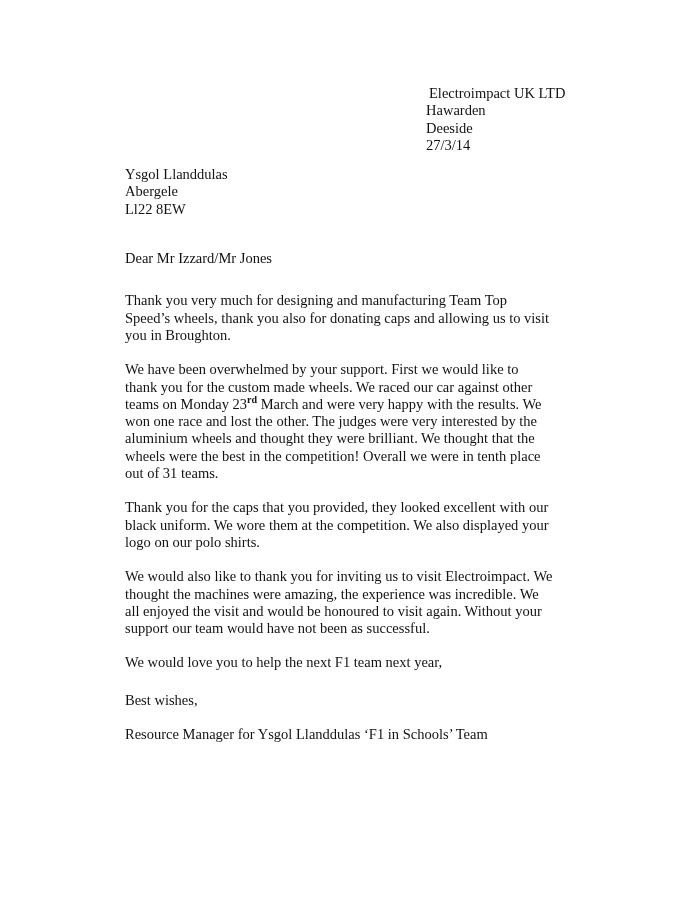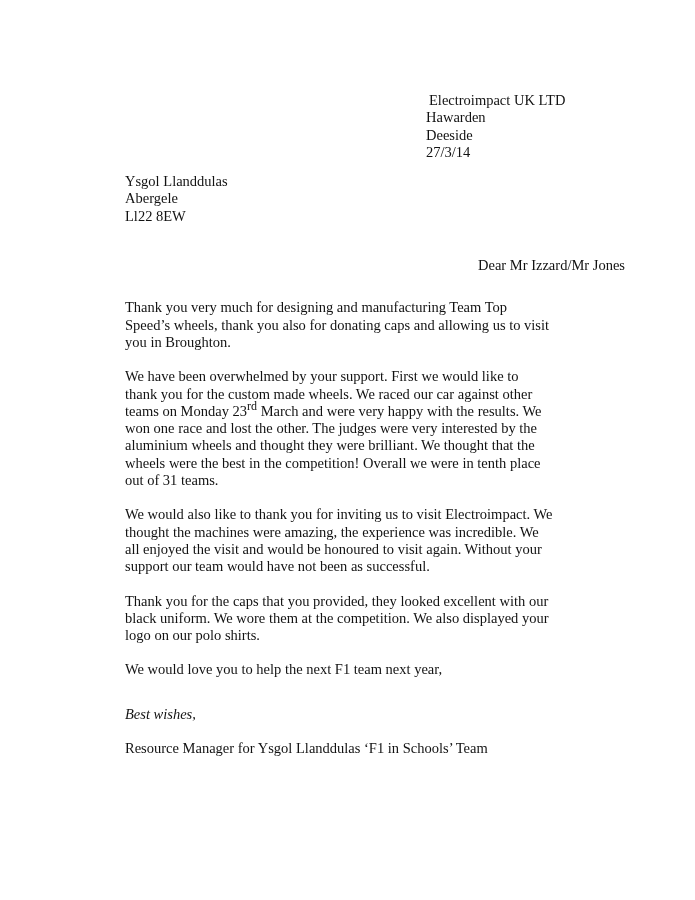--- a/index.html
+++ b/index.html
@@ -14,44 +14,45 @@
     background: #ffffff;
     overflow: hidden;
     font-family: "Liberation Serif", serif;
     font-size: 14.5px;
     line-height: 17.3px;
     color: #121212;
   }
   .content {
     position: absolute;
     left: 125px;
-    top: 92px;
+    top: 85px;
     width: 500px;
   }
   .multiline { white-space: pre-line; }
 
   .sender-block { margin-left: 301px; }
   .sender-company { padding-left: 3px; }
 
   .recipient-block { margin-top: 12px; }
 
-  .salutation { margin-top: 32px; text-align: right; }
+  .salutation { margin-top: 32px; }
   .subject-line { margin-top: 17px; }
 
   .para { margin-top: 17px; }
   .para-first { margin-top: 25px; }
 
   sup.ord {
-    font-size: 12px;
+    font-size: 10px;
     line-height: 0;
     vertical-align: super;
+    font-weight: bold;
   }
 
   .closing-request { margin-top: 17px; }
-  .signoff { margin-top: 27px; font-style: italic; }
+  .signoff { margin-top: 20px; }
   .signature-block { margin-top: 17px; }
 </style>
 </head>
 <body>
 
 <div class="page">
   <div class="content">
 
     <div class="sender-block">
       <div class="sender-company">Electroimpact UK LTD</div>
@@ -74,28 +75,28 @@
 you in Broughton.</div>
 
     <div class="para multiline"><span>We have been overwhelmed by your support. First we would like to
 thank you for the custom made wheels. We raced our car against other
 teams on Monday 23</span><sup class="ord">rd</sup><span> March and were very happy with the results. We
 won one race and lost the other. The judges were very interested by the
 aluminium wheels and thought they were brilliant. We thought that the
 wheels were the best in the competition! Overall we were in tenth place
 out of 31 teams.</span></div>
 
+    <div class="para multiline">Thank you for the caps that you provided, they looked excellent with our
+black uniform. We wore them at the competition. We also displayed your
+logo on our polo shirts.</div>
+
     <div class="para multiline">We would also like to thank you for inviting us to visit Electroimpact. We
 thought the machines were amazing, the experience was incredible. We
 all enjoyed the visit and would be honoured to visit again. Without your
 support our team would have not been as successful.</div>
-
-    <div class="para multiline">Thank you for the caps that you provided, they looked excellent with our
-black uniform. We wore them at the competition. We also displayed your
-logo on our polo shirts.</div>
 
     <div class="closing-request">We would love you to help the next F1 team next year,</div>
 
     <div class="signoff">Best wishes,</div>
 
     <div class="signature-block">
       <div>Resource Manager for Ysgol Llanddulas ‘F1 in Schools’ Team</div>
     </div>
 
   </div>

